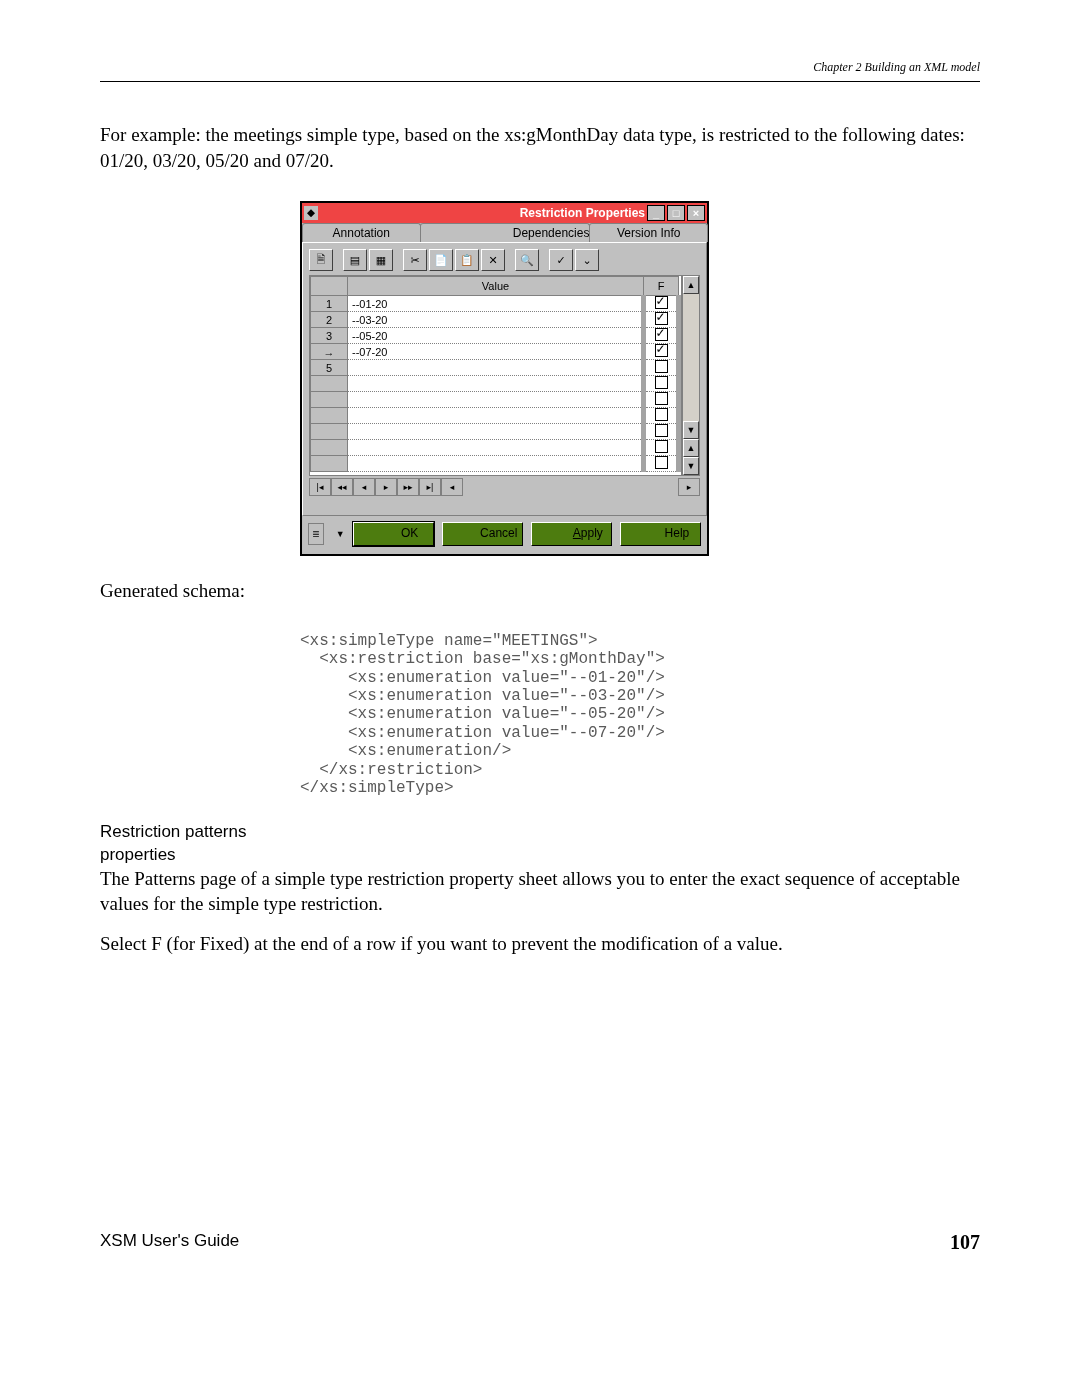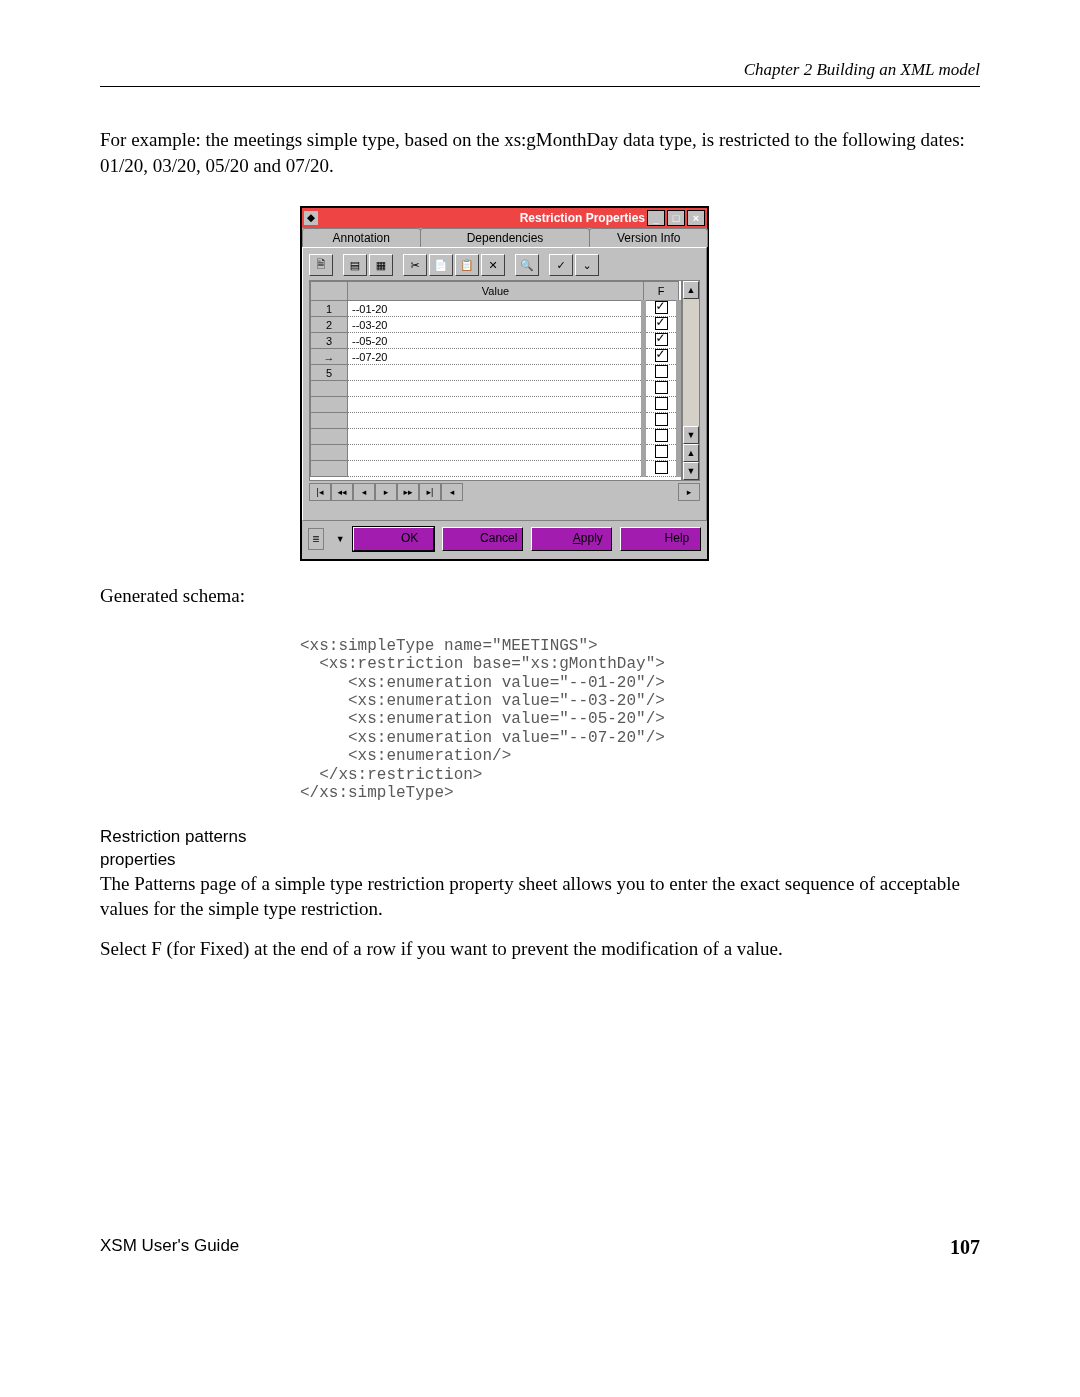--- a/index.html
+++ b/index.html
@@ -9,21 +9,21 @@
     font-family: "Times New Roman", Times, serif;
     color: #000;
     width: 1080px;
   }
   .page {
     padding: 60px 100px 60px 100px;
   }
   .chapter-header {
     text-align: right;
     font-style: italic;
-    font-size: 17px;
+    font-size: 12px;
     border-bottom: 1.5px solid #000;
     padding-bottom: 6px;
     margin-bottom: 40px;
   }
   .content-row {
     display: flex;
     margin-bottom: 14px;
     flex-direction: column;
   }
   .sidelabel {
@@ -94,21 +94,21 @@
     border-bottom: none;
     border-top-left-radius: 3px;
     border-top-right-radius: 3px;
     background: #c0c0c0;
     padding: 2px 0;
     text-align: center;
     font-size: 12px;
     flex:1;
     margin-right:-1px;
   }
-  .tab.front { flex: 1.45; }
+  .tab.front { flex: 1.45; text-align: right; }
   .tab.active {
     background: #c0c0c0;
     position: relative;
     border-color:#fff #404040 #c0c0c0 #fff;
   }
   .tab-panel {
     border: 1px solid #808080;
     border-top-color:#fff;
     border-left-color:#fff;
     background: #c0c0c0;
@@ -188,21 +188,21 @@
     display:flex; gap:8px; padding:6px 6px 8px 6px; align-items:center;
   }
   .btnrow .iconbtn{
     width:22px;height:20px;border:1px solid #808080;display:flex;align-items:center;justify-content:center;margin-right:4px;
   }
   .btnrow .arrow{font-size:9px;margin-right:auto;}
   .dlg-btn{
     width:74px;height:22px;
     border-top:1px solid #fff;border-left:1px solid #fff;
     border-right:1px solid #000;border-bottom:1px solid #000;
-    background:#a21caf;text-align:center;font-size:12px;line-height:20px;padding-left:33px;
+    background:#4d7c0f;text-align:center;font-size:12px;line-height:20px;padding-left:33px;
   }
   .dlg-btn.default{box-shadow:0 0 0 1px #000;}
   .dlg-btn u{text-decoration:underline;}
 
   .code-block {
     margin-left: 200px;
     font-family: "Courier New", monospace;
     font-size: 16px;
     line-height: 1.15;
     white-space: pre;

